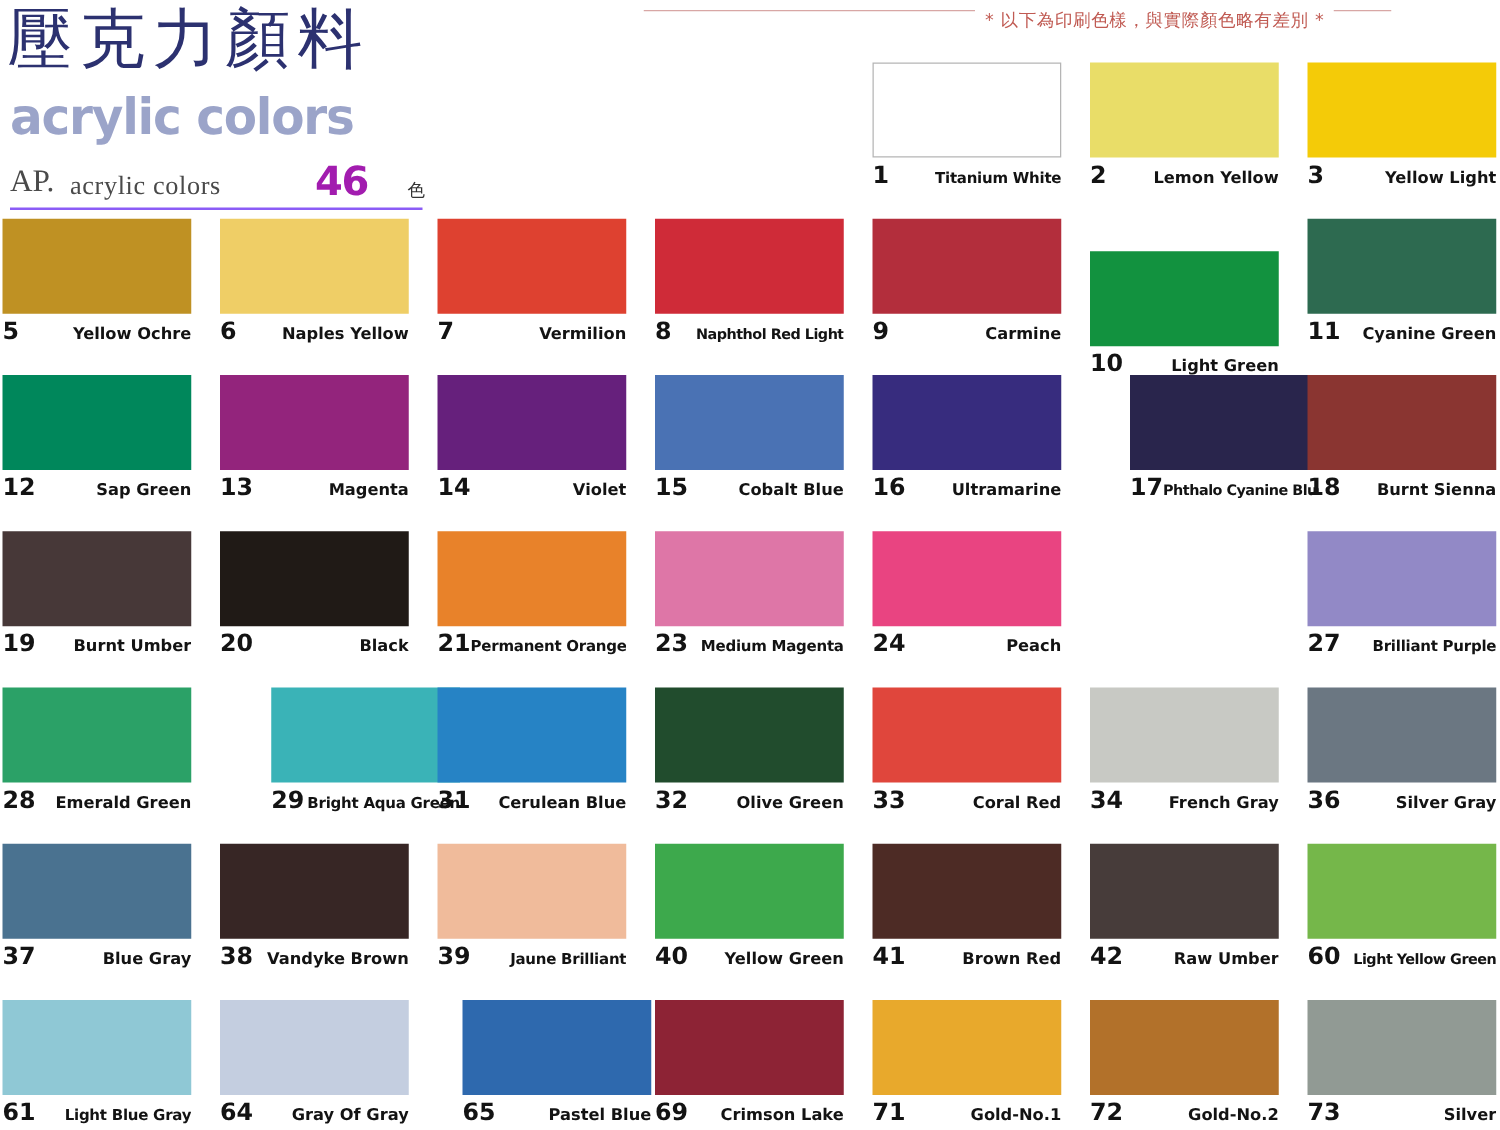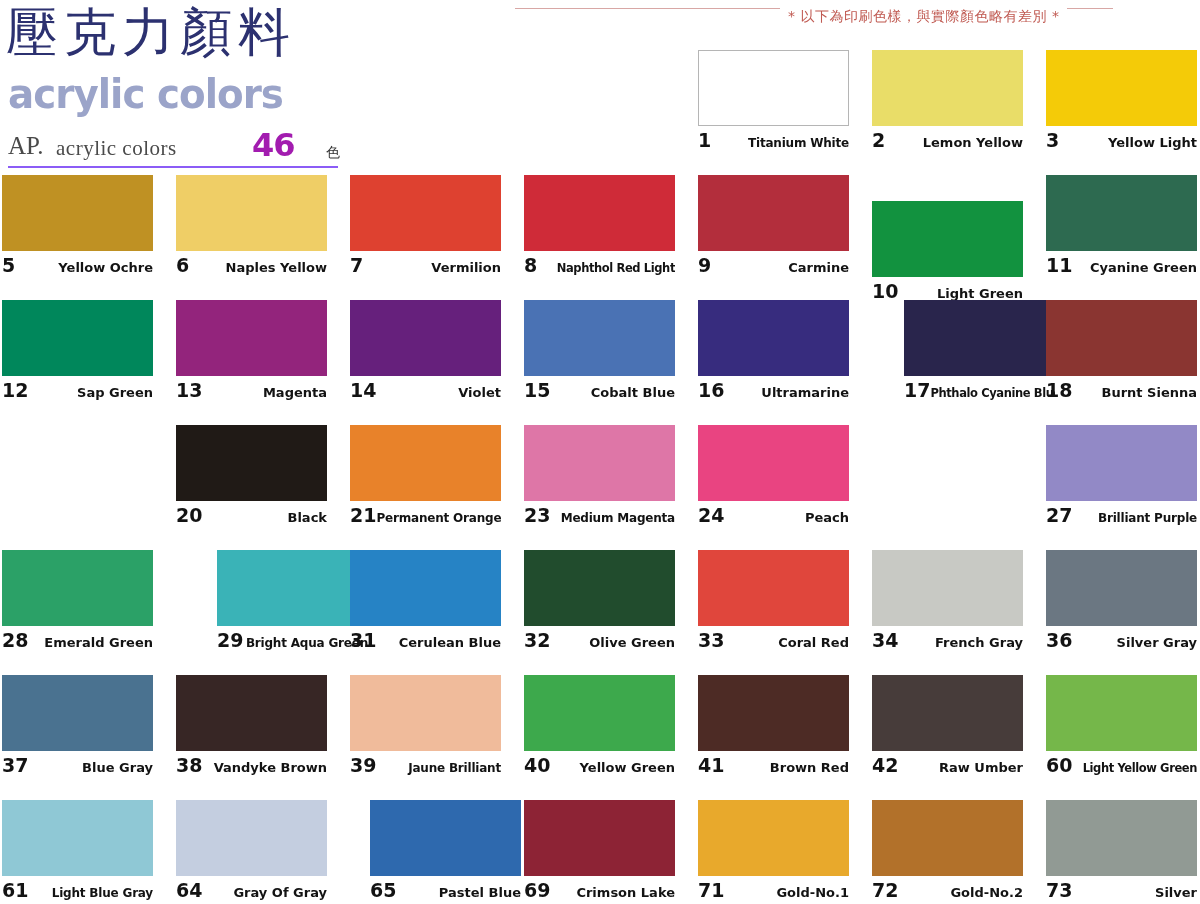--- a/index.html
+++ b/index.html
@@ -317,20 +317,27 @@
         <span class="swatch-name tighter">Phthalo Cyanine Blue</span>
       </div>
     </div>
     <div class="swatch-cell" style="left: 1046px; top: 300px;">
       <div class="swatch-chip" style="background: rgb(138, 53, 49);"></div>
       <div class="swatch-label">
         <span class="swatch-num">18</span>
         <span class="swatch-name">Burnt Sienna</span>
       </div>
     </div>
+    <div class="swatch-cell" style="left: 2px; top: 425px;">
+      <div class="swatch-chip" style="background: rgb(71, 56, 56);"></div>
+      <div class="swatch-label">
+        <span class="swatch-num">19</span>
+        <span class="swatch-name">Burnt Umber</span>
+      </div>
+    </div>
     <div class="swatch-cell" style="left: 176px; top: 425px;">
       <div class="swatch-chip" style="background: rgb(32, 26, 22);"></div>
       <div class="swatch-label">
         <span class="swatch-num">20</span>
         <span class="swatch-name">Black</span>
       </div>
     </div>
     <div class="swatch-cell" style="left: 350px; top: 425px;">
       <div class="swatch-chip" style="background: rgb(232, 130, 42);"></div>
       <div class="swatch-label">

